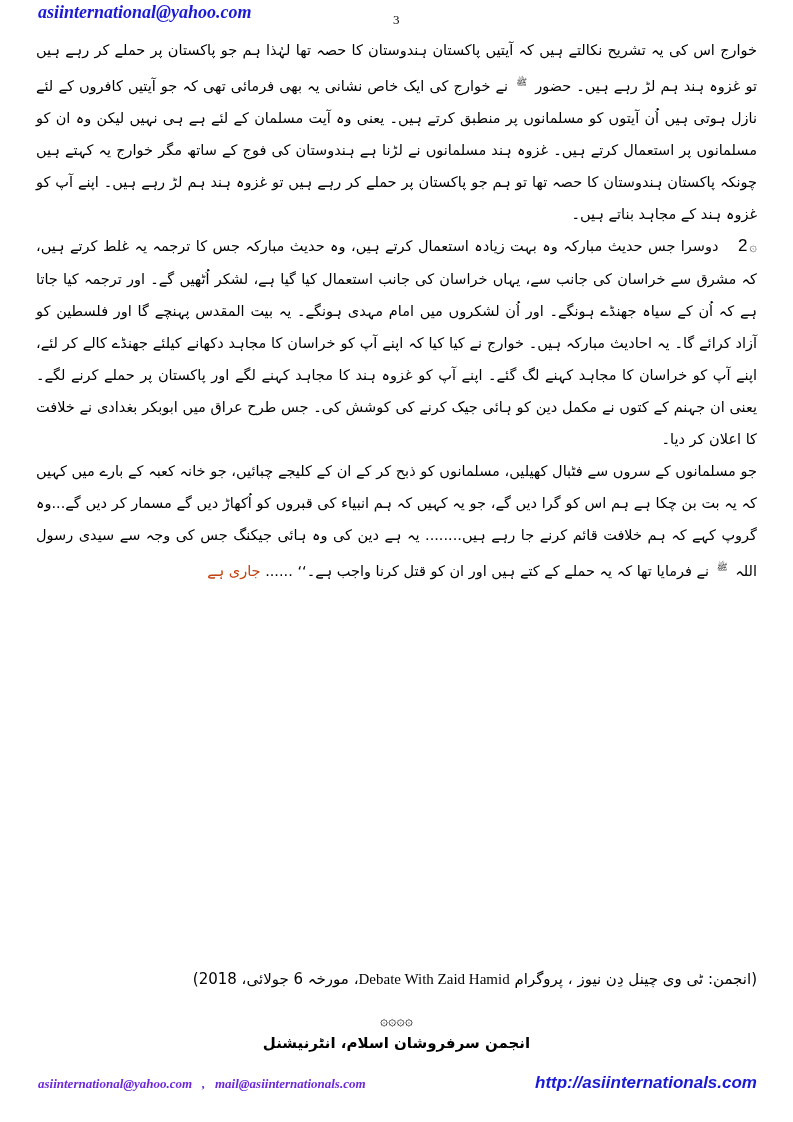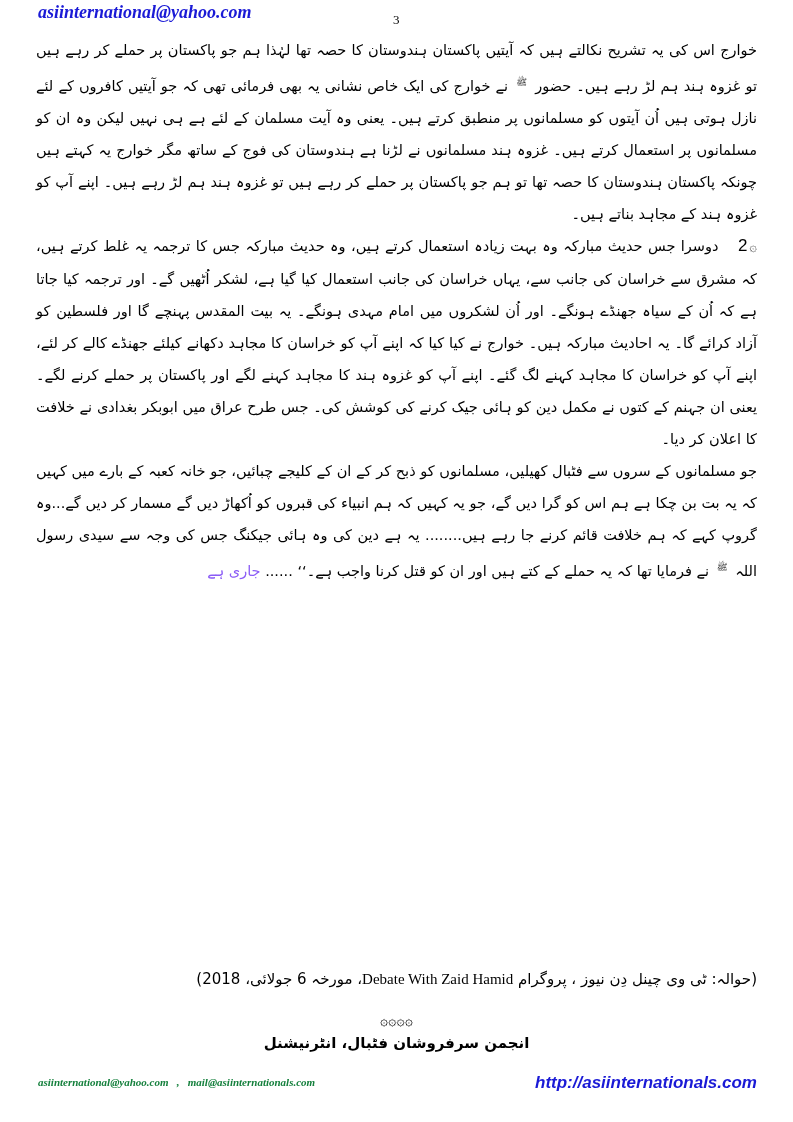--- a/index.html
+++ b/index.html
@@ -22,39 +22,39 @@
       font-family: "DejaVu Sans", sans-serif; font-size: 14.5px;
       line-height: 32px;
     }
     .para { margin: 0; }
     .list-marker {
       display: inline-block; direction: ltr;
       font-family: "Liberation Sans", sans-serif; font-size: 17px; margin-left: 14px;
     }
     .list-marker .orn { font-size: 13px; color: #444; margin-left: 2px; }
     .honorific { font-size: 9px; vertical-align: super; margin: 0 3px; }
-    .continued { color: #8b5cf6; }
+    .continued { color: #c2410c; }
     .reference {
       position: absolute; left: 40px; right: 36px; top: 970px;
       direction: rtl; text-align: right;
       font-family: "DejaVu Sans", sans-serif; font-size: 15px;
     }
     .reference .latin { font-family: Liberation Serif, serif; font-size: 15px; }
     .ornaments {
       position: absolute; left: 0; right: 0; top: 1012px; text-align: center;
       font-size: 14px; letter-spacing: 3px; color: #000;
     }
     .org-name {
       position: absolute; left: 0; right: 0; top: 1034px; text-align: center;
       direction: rtl; font-family: "DejaVu Sans", sans-serif; font-weight: bold; font-size: 15px;
     }
     .footer-emails {
       position: absolute; left: 38px; top: 1076px;
       font-family: "Liberation Serif", serif; font-style: italic; font-weight: bold;
-      font-size: 11px; color: #15803d; white-space: pre;
+      font-size: 13px; color: #6d28d9; white-space: pre;
     }
     .footer-url {
       position: absolute; right: 36px; top: 1073px;
       font-family: Liberation Sans, sans-serif; font-style: italic; font-weight: bold;
       font-size: 17px; color: #1a1ad6;
     }
   </style>
 </head>
 <body>
 
@@ -77,20 +77,20 @@
 
   <p class="para">
     <span>جو مسلمانوں کے سروں سے فٹبال کھیلیں، مسلمانوں کو ذبح کر کے ان کے کلیجے چبائیں، جو خانہ کعبہ کے بارے میں کہیں کہ یہ بت بن چکا ہے ہم اس کو گرا دیں گے، جو یہ کہیں کہ ہم انبیاء کی قبروں کو اُکھاڑ دیں گے مسمار کر دیں گے...وہ گروپ کہے کہ ہم خلافت قائم کرنے جا رہے ہیں........ یہ ہے دین کی وہ ہائی جیکنگ جس کی وجہ سے سیدی رسول اللہ</span>
     <span class="honorific">ﷺ</span>
     <span>نے فرمایا تھا کہ یہ حملے کے کتے ہیں اور ان کو قتل کرنا واجب ہے۔‘‘ ......</span>
     <span class="continued">جاری ہے</span>
   </p>
 </div>
 
 <div class="reference">
-  <span>(حوالہ: ٹی وی چینل دِن نیوز ، پروگرام</span>
+  <span>(انجمن: ٹی وی چینل دِن نیوز ، پروگرام</span>
   <span class="latin">Debate With Zaid Hamid</span><span>، مورخہ 6 جولائی، 2018)</span>
 </div>
 
 <div class="ornaments">۞۞۞۞</div>
-<div class="org-name">انجمن سرفروشان فٹبال، انٹرنیشنل</div>
+<div class="org-name">انجمن سرفروشان اسلام، انٹرنیشنل</div>
 <div class="footer-emails">asiinternational@yahoo.com   ,   mail@asiinternationals.com</div>
 <div class="footer-url">http://asiinternationals.com</div>
 
 </body></html>

